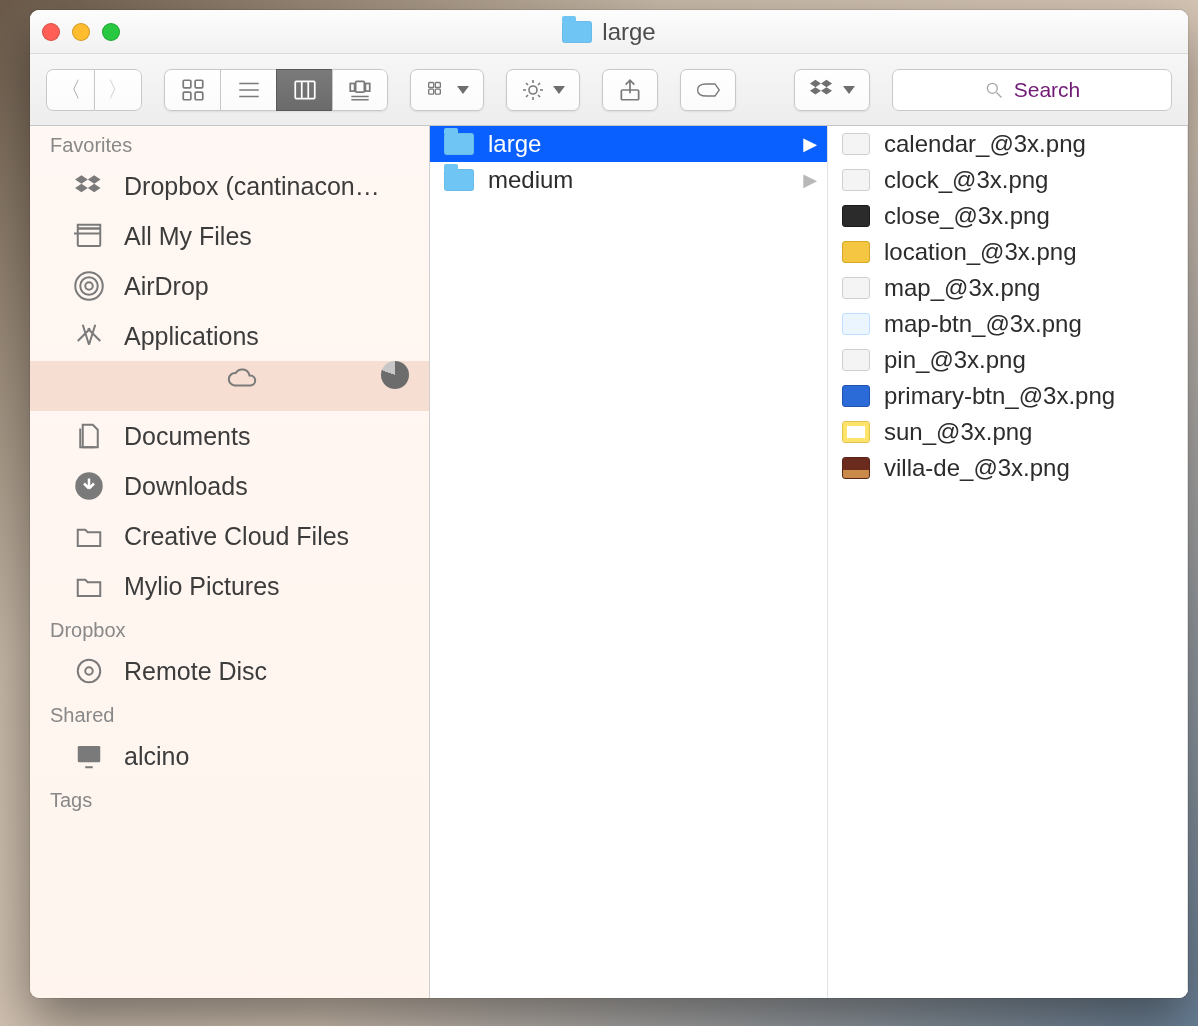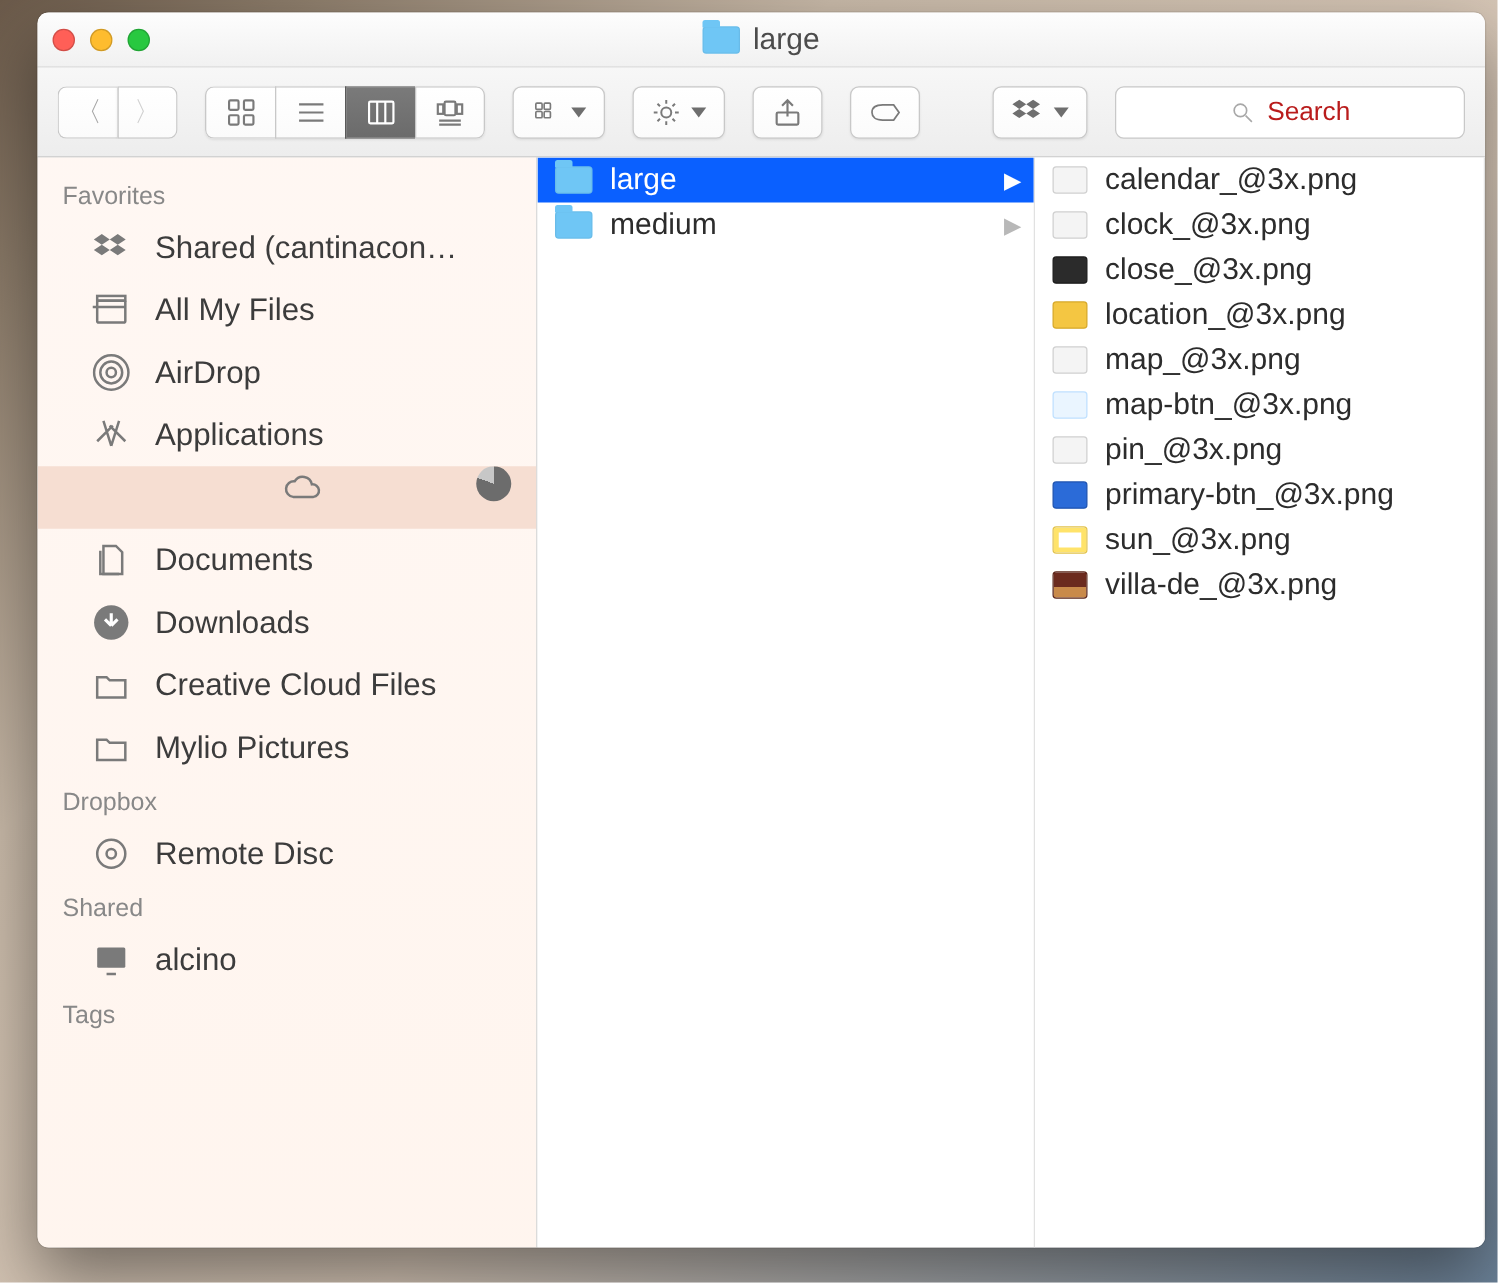--- a/index.html
+++ b/index.html
@@ -84,33 +84,32 @@
     background: linear-gradient(#7a7a7a,#6b6b6b);
     border-color:#5a5a5a;
   }
   .toolbtn.wide{ padding:0 14px; gap:8px;}
   .toolbtn.single{ width:56px;}
   .spacer{ flex:1;}
   .searchbox{
     width:280px; height:42px; border-radius:7px;
     background:#fff; border:1px solid #c8c8c8;
     display:flex; align-items:center; justify-content:center; gap:10px;
-    color:#b91c1c; font-size:21px;
+    color:#701a75; font-size:21px;
   }
   .chev-down{ width:0;height:0;border-left:6px solid transparent;border-right:6px solid transparent;border-top:8px solid #6e6e6e;}
   .arrow{ font-size:22px; color:#a6a6a6; }
   
   .body { flex:1; display:flex; min-height:0;}
   
   .sidebar{
     width: 400px;
     background: linear-gradient(rgba(255,244,238,.72), rgba(255,241,232,.72));
     border-right:1px solid #cfcfcf;
     overflow-y:auto;
-    padding-top:12px;
     padding-bottom:20px;
     font-size:25px;
     color:#3c3c3c;
   }
   .sb-section-title{
     padding: 8px 20px 4px;
     color:#888; font-size:20px;
   }
   .sb-item{
     height:50px;
@@ -270,21 +269,21 @@
   <div class="body">
 
     <div class="sidebar" id="sidebar">
         <div class="sb-section-title">Favorites</div>
         <div class="sb-item">
           <span class="sb-icon">
             <svg viewBox="0 0 24 24" style="width:30px;height:30px;fill:#7a7a7a">
               <path d="M6 3l6 4-6 4-6-4zM18 3l6 4-6 4-6-4zM6 11l6 4-6 4-6-4zM18 11l6 4-6 4-6-4z" transform="scale(.85) translate(1 1)"></path>
             </svg>
           </span>
-          <span class="sb-label">Shared (cantinacon…</span>
+          <span class="sb-label">Dropbox (cantinacon…</span>
         </div>
         <div class="sb-item">
           <span class="sb-icon">
             <svg viewBox="0 0 24 24" style="width:30px;height:30px;" class="ic">
               <rect x="3" y="6" width="18" height="14" rx="1"></rect>
               <rect x="3" y="3" width="18" height="3"></rect>
               <line x="3" y1="10" x2="21" y2="10"></line>
             </svg>
           </span>
           <span class="sb-label">All My Files</span>

